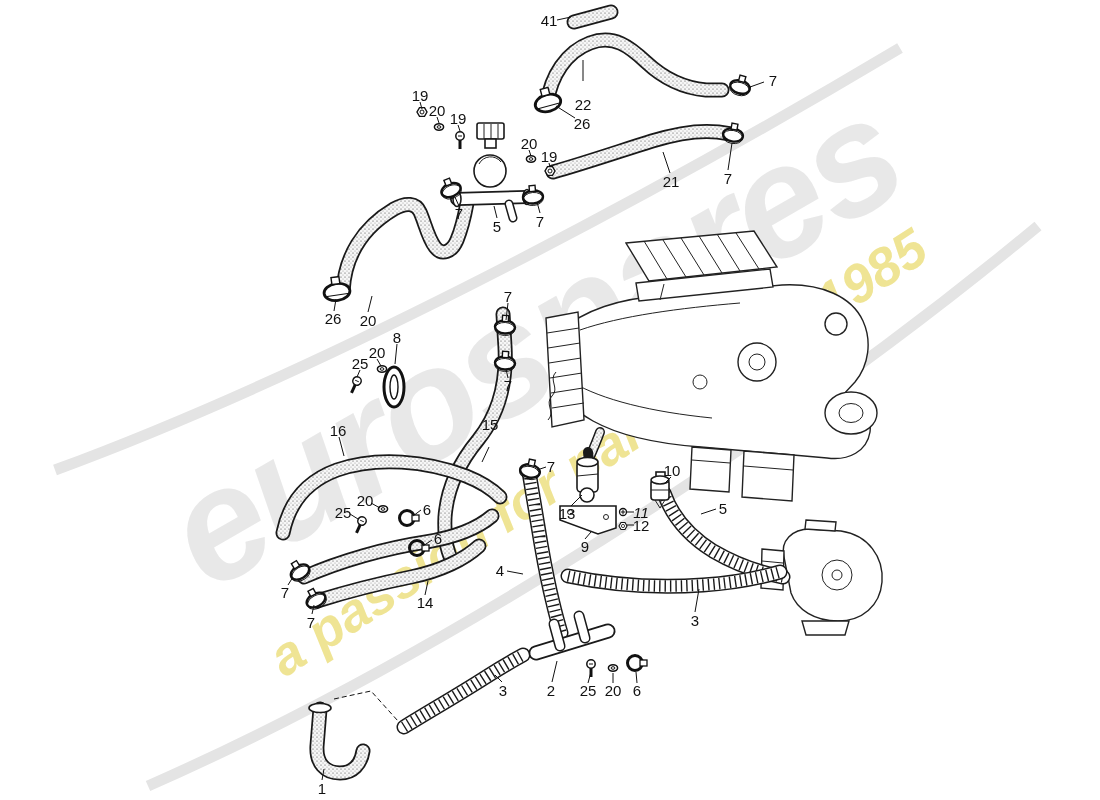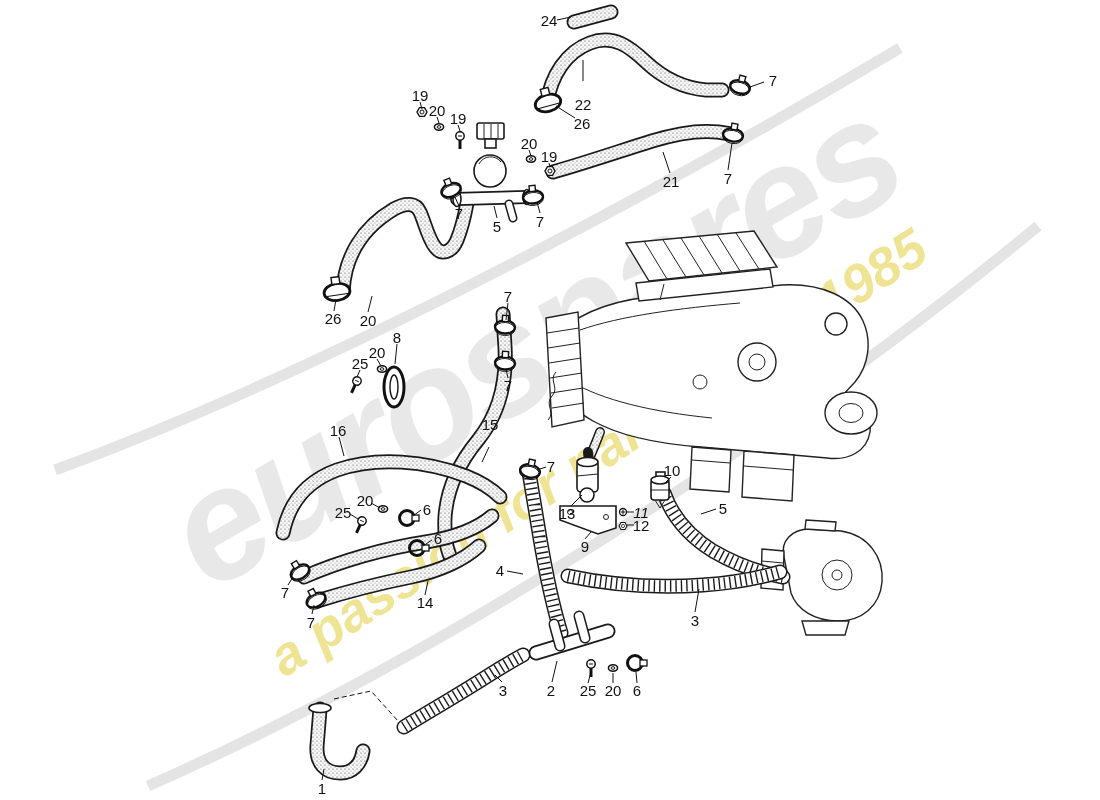--- a/index.html
+++ b/index.html
@@ -315,21 +315,21 @@
       <line x1="588" y1="683" x2="591" y2="672"></line>
       <line x1="613" y1="683" x2="613" y2="673"></line>
       <line x1="637" y1="683" x2="636" y2="672"></line>
       <line x1="502" y1="682" x2="495" y2="675"></line>
       <line x1="322" y1="780" x2="324" y2="769"></line>
     </g>
     <path class="dash" d="M 334,699 L 371,691 L 398,721"></path>
   </svg>
 
   <div class="callout-layer">
-      <span class="callout" style="left: 549px; top: 20px;">24</span>
+      <span class="callout" style="left: 549px; top: 20px;">41</span>
       <span class="callout" style="left: 583px; top: 104px;">22</span>
       <span class="callout" style="left: 582px; top: 123px;">26</span>
       <span class="callout" style="left: 773px; top: 80px;">7</span>
       <span class="callout" style="left: 671px; top: 181px;">21</span>
       <span class="callout" style="left: 728px; top: 178px;">7</span>
       <span class="callout" style="left: 420px; top: 95px;">19</span>
       <span class="callout" style="left: 437px; top: 110px;">20</span>
       <span class="callout" style="left: 458px; top: 118px;">19</span>
       <span class="callout" style="left: 529px; top: 143px;">20</span>
       <span class="callout" style="left: 549px; top: 156px;">19</span>

